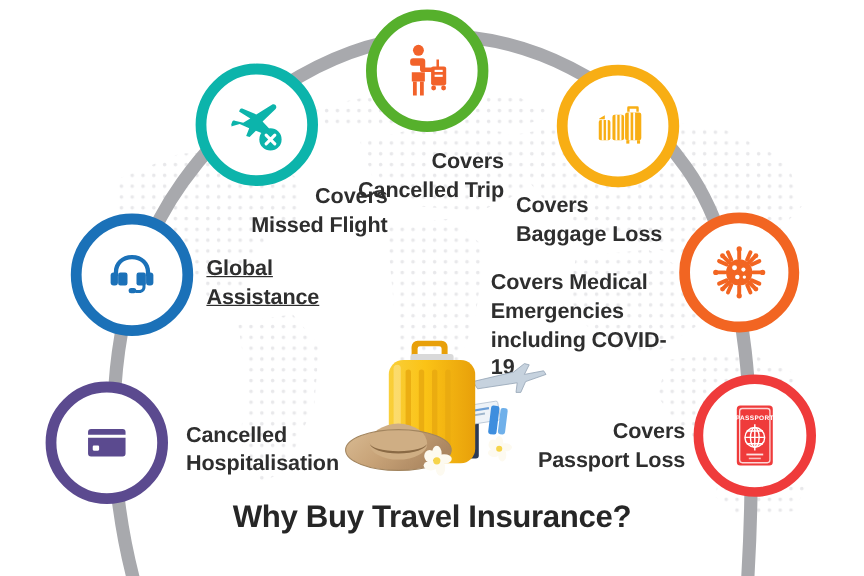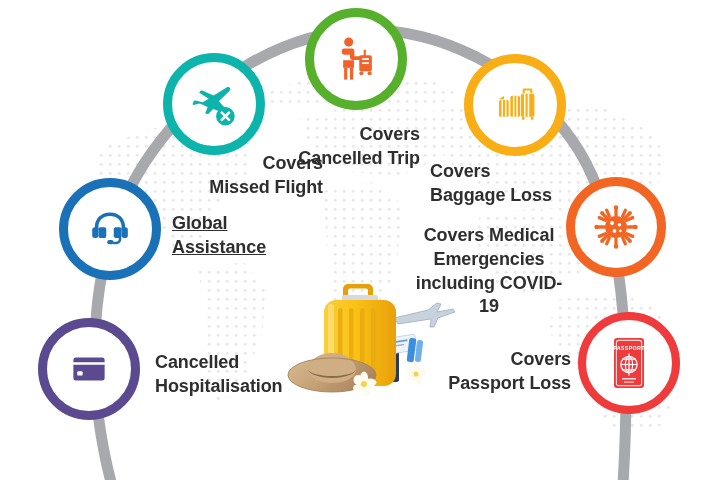--- a/index.html
+++ b/index.html
@@ -48,21 +48,21 @@
     position: absolute;
     color: #2e2e2e;
     font-weight: bold;
     font-size: 18px;
     line-height: 1.32;
     letter-spacing: -0.1px;
     white-space: pre-line;
   }
   .label.r { text-align: right; }
   .label.l { text-align: left; }
-  .label.c { text-align: center; }
+  .label.c { }
 
   
   #centerpiece {
     position: absolute;
     left: 286px;
     top: 262px;
     width: 175px;
     height: 135px;
   }
 
@@ -369,14 +369,15 @@
             <ellipse cx="3" cy="6" rx="4" ry="6.5"></ellipse>
             <ellipse cx="-5" cy="4" rx="6" ry="4"></ellipse>
             <ellipse cx="-6" cy="-4" rx="4.5" ry="5"></ellipse>
           </g>
           <circle cx="0" cy="0" r="3" fill="#f6d44a"></circle>
         </g>
       </g>
     </svg>
   </div>
 
+  <div id="title">Why Buy Travel Insurance?</div>
 
 </div>
 
 </body></html>

